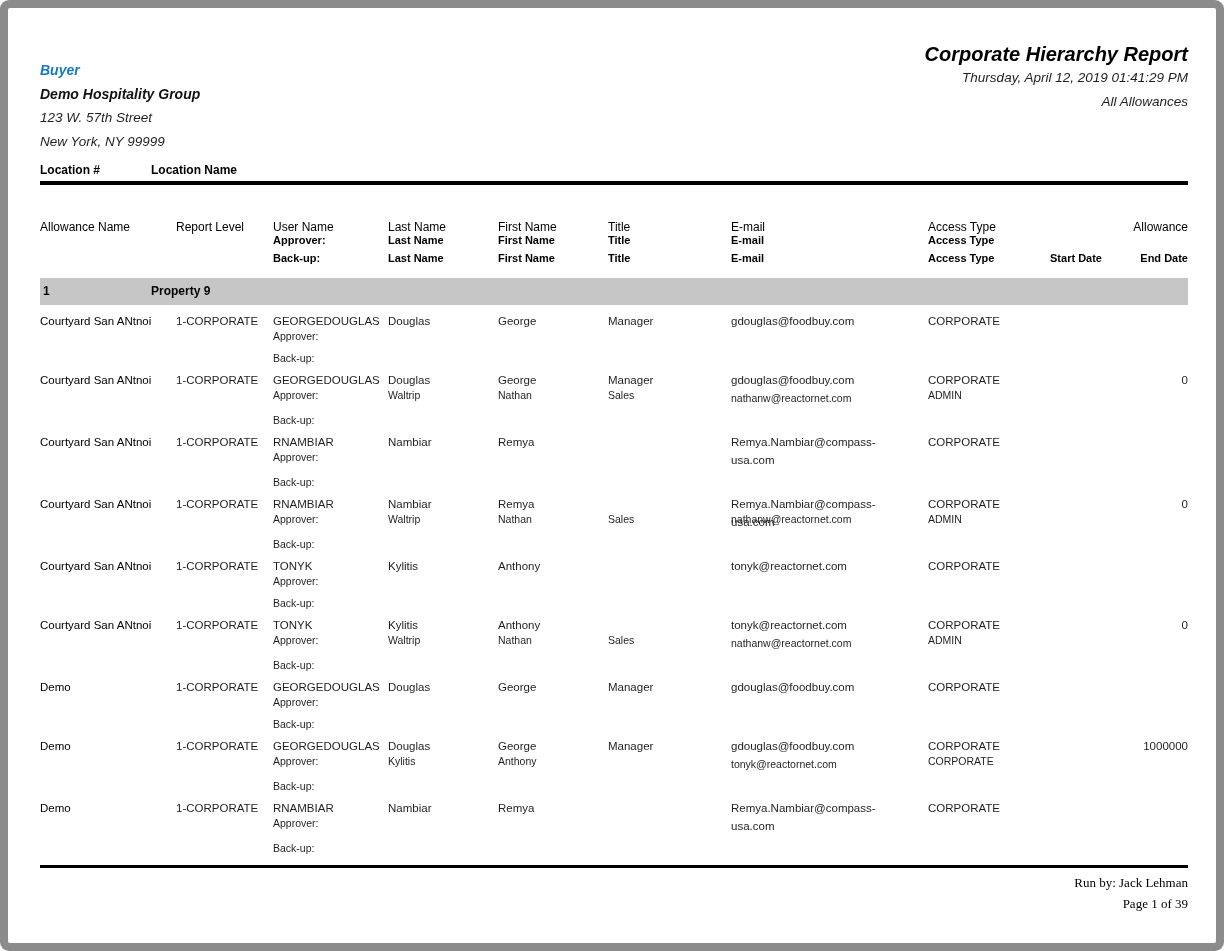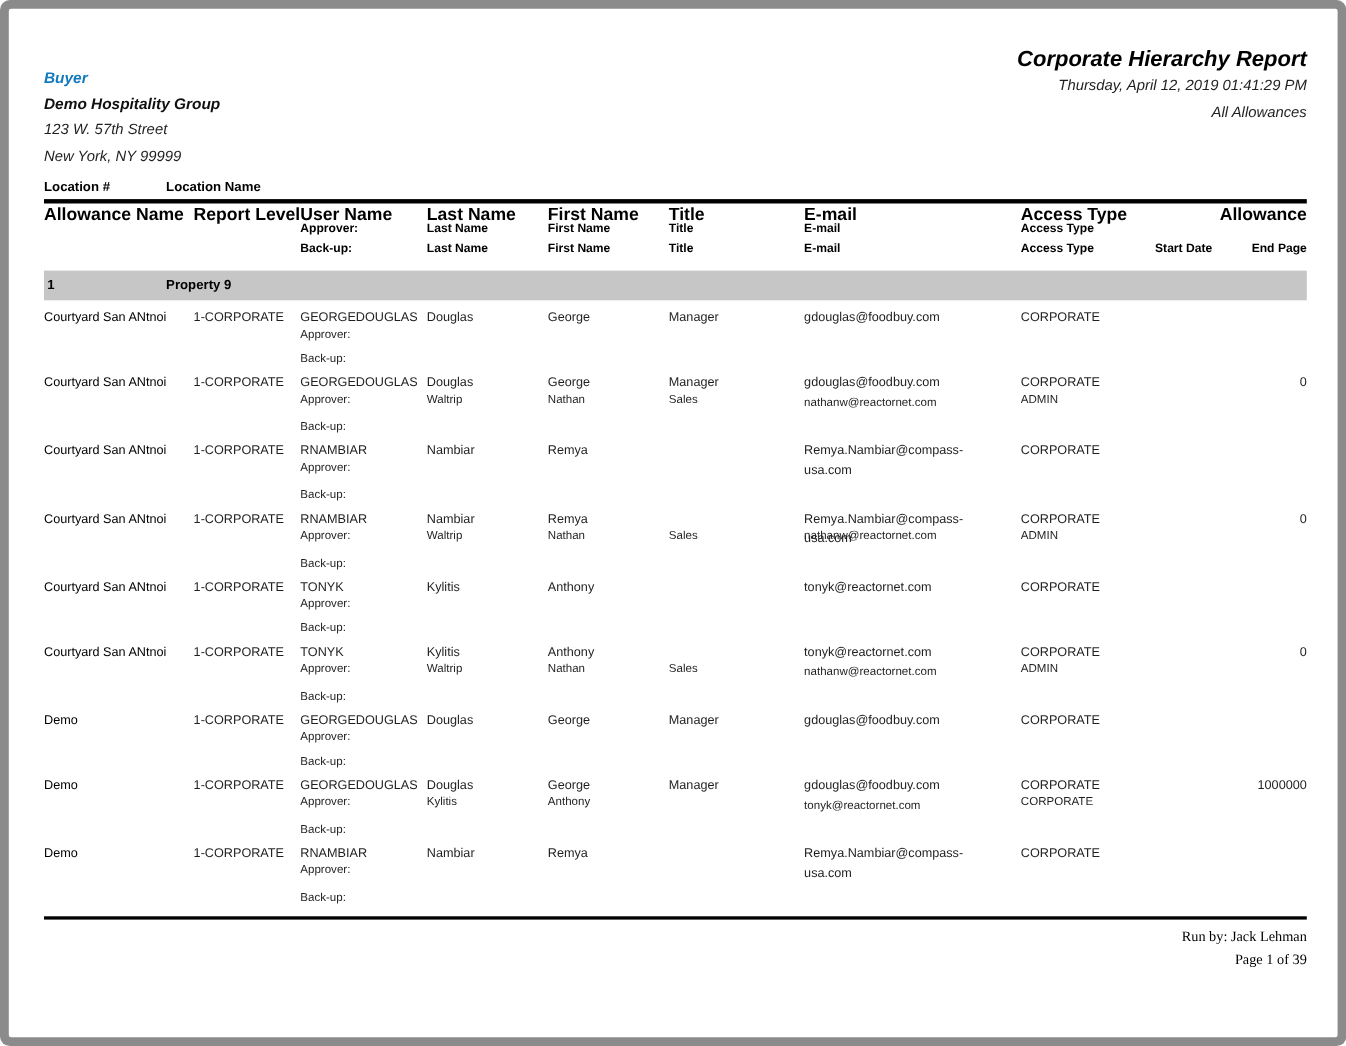--- a/index.html
+++ b/index.html
@@ -27,21 +27,21 @@
   .location-row{position:relative;height:16px;margin-top:9px;font-size:12px;font-weight:bold;color:#000;}
   .location-row .loc-num{position:absolute;left:0;top:0;}
   .location-row .loc-name{position:absolute;left:111px;top:0;}
   .thick-rule{height:4px;background:#000;margin-top:2px;}
 
   
   .grid{display:grid;grid-template-columns:136px 97px 115px 110px 110px 123px 197px 112px 62px 86px;}
 
   
   .col-headers{margin-top:4px;color:#000;}
-  .h1{font-size:16px;line-height:13px;font-weight:bold;white-space:nowrap;grid-row:1;}
+  .h1{font-size:12px;line-height:13px;font-weight:normal;white-space:nowrap;grid-row:1;margin-top:32px;}
   .h2{font-size:11px;line-height:12px;font-weight:bold;white-space:nowrap;grid-row:2;}
   .h3{font-size:11px;line-height:12px;font-weight:bold;white-space:nowrap;grid-row:3;margin-top:6px;}
   .r{text-align:right;}
 
   
   .group-band{position:relative;height:27px;background:#c6c6c6;margin-top:14px;font-size:12px;font-weight:bold;color:#000;}
   .group-band .g-num{position:absolute;left:3px;top:6px;}
   .group-band .g-name{position:absolute;left:111px;top:6px;}
 
   
@@ -107,21 +107,21 @@
         <div class="h2" style="grid-column:7">E-mail</div>
         <div class="h2" style="grid-column:8">Access Type</div>
 
         <div class="h3" style="grid-column:3">Back-up:</div>
         <div class="h3" style="grid-column:4">Last Name</div>
         <div class="h3" style="grid-column:5">First Name</div>
         <div class="h3" style="grid-column:6">Title</div>
         <div class="h3" style="grid-column:7">E-mail</div>
         <div class="h3" style="grid-column:8">Access Type</div>
         <div class="h3 r" style="grid-column:9">Start Date</div>
-        <div class="h3 r" style="grid-column:10">End Page</div>
+        <div class="h3 r" style="grid-column:10">End Date</div>
       </div>
 
       <div class="group-band">
         <span class="g-num">1</span>
         <span class="g-name">Property 9</span>
       </div>
 
       <div id="rows">
           <div class="row grid">
             <div class="c b" style="grid-area: 1 / 1;">Courtyard San ANtnoi</div>

